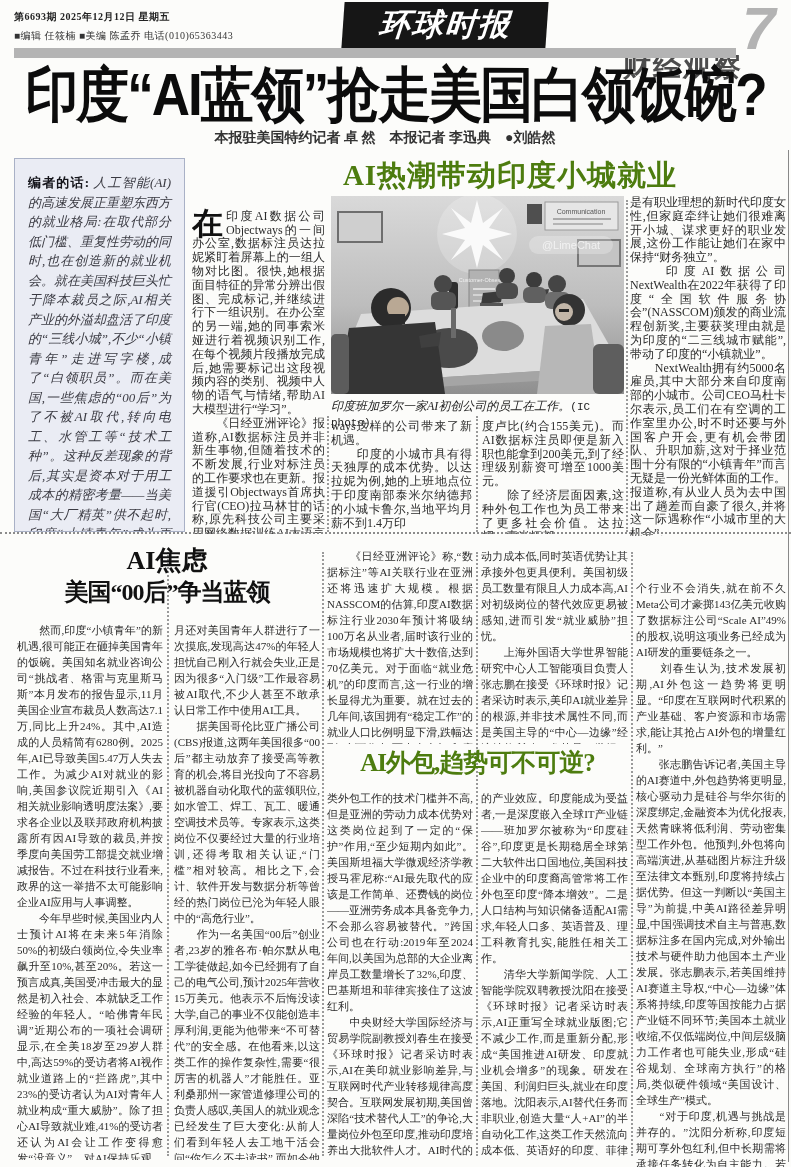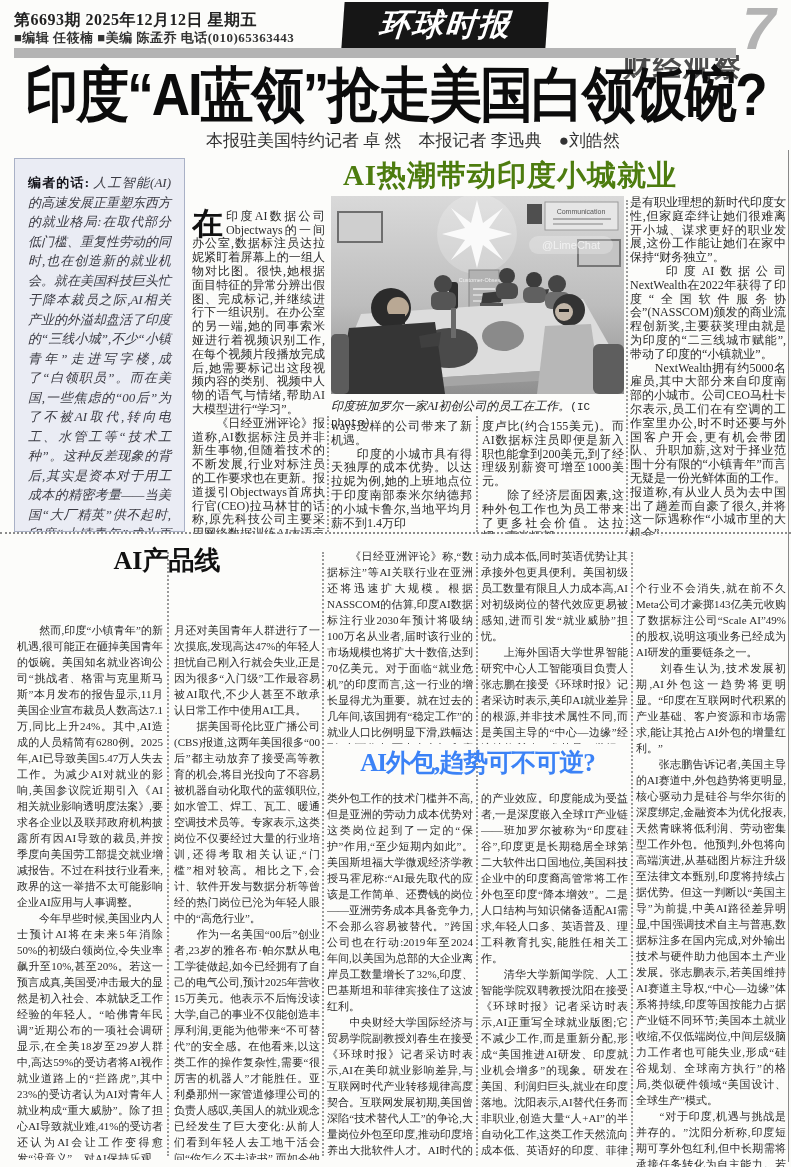--- a/index.html
+++ b/index.html
@@ -1,35 +1,35 @@
 <!DOCTYPE html>
 <html><head>
 <meta charset="utf-8">
 <style>
   html,body{margin:0;padding:0;background:#e8e8e8;}
   #page{position:relative;width:791px;height:1167px;background:#fcfcfa;margin:0 auto;
         overflow:hidden;font-family:"Liberation Serif","DejaVu Serif",serif;color:#2b2b2b;}
   .abs{position:absolute;}
   
-  .mast-line1{left:14px;top:10px;font-size:16px;font-weight:bold;color:#222;letter-spacing:.5px;}
-  .mast-line2{left:14px;top:29px;font-size:13px;font-weight:bold;color:#333;letter-spacing:.5px;}
+  .mast-line1{left:14px;top:10px;font-size:10px;font-weight:bold;color:#222;letter-spacing:.5px;}
+  .mast-line2{left:14px;top:29px;font-size:10px;font-weight:normal;color:#333;letter-spacing:.5px;}
   .logo-box{left:343px;top:2px;width:204px;height:46px;background:#161616;color:#fff;
             display:flex;align-items:center;justify-content:center;font-size:31px;font-weight:900;
             font-style:italic;letter-spacing:2px;transform:skewX(-4deg);}
   .section-name{left:598px;top:12px;width:145px;font-size:28px;font-weight:900;color:#4c4c4c;
                 text-align:right;letter-spacing:2px;font-family:Liberation Mono, monospace;margin-top:36px;}
   .page-num{left:742px;top:-6px;font-size:60px;font-weight:900;font-style:italic;color:#b3b3b3;
             font-family:"Liberation Sans",sans-serif;}
   .gray-bar{left:14px;top:48px;width:722px;height:10px;background:#b4b4b4;}
   .edge-line{left:788px;top:150px;width:1px;height:1012px;background:#888;}
   
   .main-headline{left:6px;top:56px;width:779px;text-align:center;font-size:53px;font-weight:900;
                  letter-spacing:-2px;color:#0c0c0c;font-family:"Liberation Sans",sans-serif;
                  transform:scaleY(1.12);transform-origin:top;white-space:nowrap;}
-  .byline{left:150px;top:129px;width:470px;text-align:right;font-size:17px;font-weight:normal;color:#333;}
+  .byline{left:150px;top:129px;width:470px;text-align:center;font-size:14px;font-weight:bold;color:#333;}
   
   .editor-note{left:14px;top:158px;width:171px;height:374px;background:#eaecf4;
                border:1px solid #a9b1c6;box-sizing:border-box;padding:14px 13px;
                font-size:13px;line-height:19.5px;font-style:italic;text-align:justify;color:#3a3a42;overflow:hidden;}
   .editor-note b{font-style:normal;color:#16161c;}
   
   .art1-headline{left:305px;top:156px;width:410px;text-align:center;font-size:29px;font-weight:900;
                  color:#4d7c0f;letter-spacing:1px;font-family:"Liberation Serif",serif;}
   .coltext{white-space:pre-line;text-align:justify;overflow:hidden;}
   .top-col{font-size:12px;line-height:13.8px;color:#2b2b2b;}
@@ -44,21 +44,21 @@
   .caption .credit{font-style:normal;font-family:"Liberation Mono","DejaVu Sans Mono",monospace;font-size:11px;}
   
   .hdots{left:0;top:532px;width:791px;border-top:2px dotted #8b8b8b;}
   .vdots{width:0;border-left:2px dotted #9a9a9a;}
   
   .title2{left:14px;top:546px;width:306px;text-align:center;font-weight:900;color:#111;
           font-family:"Liberation Serif",serif;}
   .title2 .l1{font-size:26px;line-height:30px;}
   .title2 .l2{font-size:24px;line-height:32px;letter-spacing:-1px;}
   .title3{left:327px;top:746px;width:301px;text-align:center;font-size:25px;font-weight:900;
-          color:#3b82f6;letter-spacing:-1px;font-family:"Liberation Serif",serif;}
+          color:#4d7c0f;letter-spacing:-1px;font-family:"Liberation Serif",serif;}
   .bot-col{font-size:11px;line-height:16px;color:#2b2b2b;}
   .col1b{left:17px;top:622px;width:146px;height:538px;}
   .col2b{left:174px;top:622px;width:146px;height:538px;}
   .col3u{left:327px;top:548px;width:146px;height:196px;}
   .col3l{left:327px;top:790px;width:146px;height:370px;}
   .col4u{left:481px;top:548px;width:147px;height:196px;}
   .col4l{left:481px;top:790px;width:147px;height:370px;}
   .col5b{left:636px;top:548px;width:150px;height:612px;margin-top:32px;}
 </style>
 </head>
@@ -172,21 +172,22 @@
   <div class="abs hdots"></div>
   <div class="abs vdots" style="left:327px;top:416px;height:116px;"></div>
   <div class="abs vdots" style="left:476px;top:416px;height:116px;"></div>
   <div class="abs vdots" style="left:626px;top:200px;height:332px;"></div>
   <div class="abs vdots" style="left:167px;top:552px;height:604px;"></div>
   <div class="abs vdots" style="left:322px;top:552px;height:604px;"></div>
   <div class="abs vdots" style="left:476px;top:552px;height:604px;"></div>
   <div class="abs vdots" style="left:631px;top:552px;height:604px;"></div>
 
   <h2 class="abs title2" style="margin:0;">
-    <div class="l1">AI产品线</div>
+    <div class="l1">AI焦虑</div>
+    <div class="l2">美国“00后”争当蓝领</div>
   </h2>
   <div class="abs coltext bot-col col1b">　　然而,印度“小镇青年”的新机遇,很可能正在砸掉美国青年的饭碗。美国知名就业咨询公司“挑战者、格雷与克里斯马斯”本月发布的报告显示,11月美国企业宣布裁员人数高达7.1万,同比上升24%。其中,AI造成的人员精简有6280例。2025年,AI已导致美国5.47万人失去工作。为减少AI对就业的影响,美国参议院近期引入《AI相关就业影响透明度法案》,要求各企业以及联邦政府机构披露所有因AI导致的裁员,并按季度向美国劳工部提交就业增减报告。不过在科技行业看来,政界的这一举措不太可能影响企业AI应用与人事调整。
 　　今年早些时候,美国业内人士预计AI将在未来5年消除50%的初级白领岗位,令失业率飙升至10%,甚至20%。若这一预言成真,美国受冲击最大的显然是初入社会、本就缺乏工作经验的年轻人。“哈佛青年民调”近期公布的一项社会调研显示,在全美18岁至29岁人群中,高达59%的受访者将AI视作就业道路上的“拦路虎”,其中23%的受访者认为AI对青年人就业构成“重大威胁”。除了担心AI导致就业难,41%的受访者还认为AI会让工作变得愈发“没意义”。对AI保持乐观、认为它能“创造新机遇”的受访者仅占14%。
 　　同一家民调机构今年9</div>
   <div class="abs coltext bot-col col2b">月还对美国青年人群进行了一次摸底,发现高达47%的年轻人担忧自己刚入行就会失业,正是因为很多“入门级”工作最容易被AI取代,不少人甚至不敢承认日常工作中使用AI工具。
 　　据美国哥伦比亚广播公司(CBS)报道,这两年美国很多“00后”都主动放弃了接受高等教育的机会,将目光投向了不容易被机器自动化取代的蓝领职位,如水管工、焊工、瓦工、暖通空调技术员等。专家表示,这类岗位不仅要经过大量的行业培训,还得考取相关认证,“门槛”相对较高。相比之下,会计、软件开发与数据分析等曾经的热门岗位已沦为年轻人眼中的“高危行业”。
 　　作为一名美国“00后”创业者,23岁的雅各布·帕尔默从电工学徒做起,如今已经拥有了自己的电气公司,预计2025年营收15万美元。他表示不后悔没读大学,自己的事业不仅能创造丰厚利润,更能为他带来“不可替代”的安全感。在他看来,以这类工作的操作复杂性,需要“很厉害的机器人”才能胜任。亚利桑那州一家管道修理公司的负责人感叹,美国人的就业观念已经发生了巨大变化:从前人们看到年轻人去工地干活会问“你怎么不去读书”,而如今他们会说“这工作挺棒啊,有前途”。</div>
   <div class="abs coltext bot-col col3u">　　《日经亚洲评论》称,“数据标注”等AI关联行业在亚洲还将迅速扩大规模。根据NASSCOM的估算,印度AI数据标注行业2030年预计将吸纳100万名从业者,届时该行业的市场规模也将扩大十数倍,达到70亿美元。对于面临“就业危机”的印度而言,这一行业的增长显得尤为重要。就在过去的几年间,该国拥有“稳定工作”的就业人口比例明显下滑,跌幅达到2个百分点;而未来十年,印度适龄就业人口将突破10亿。
 　　专家认为,虽然数据标注这</div>
 

